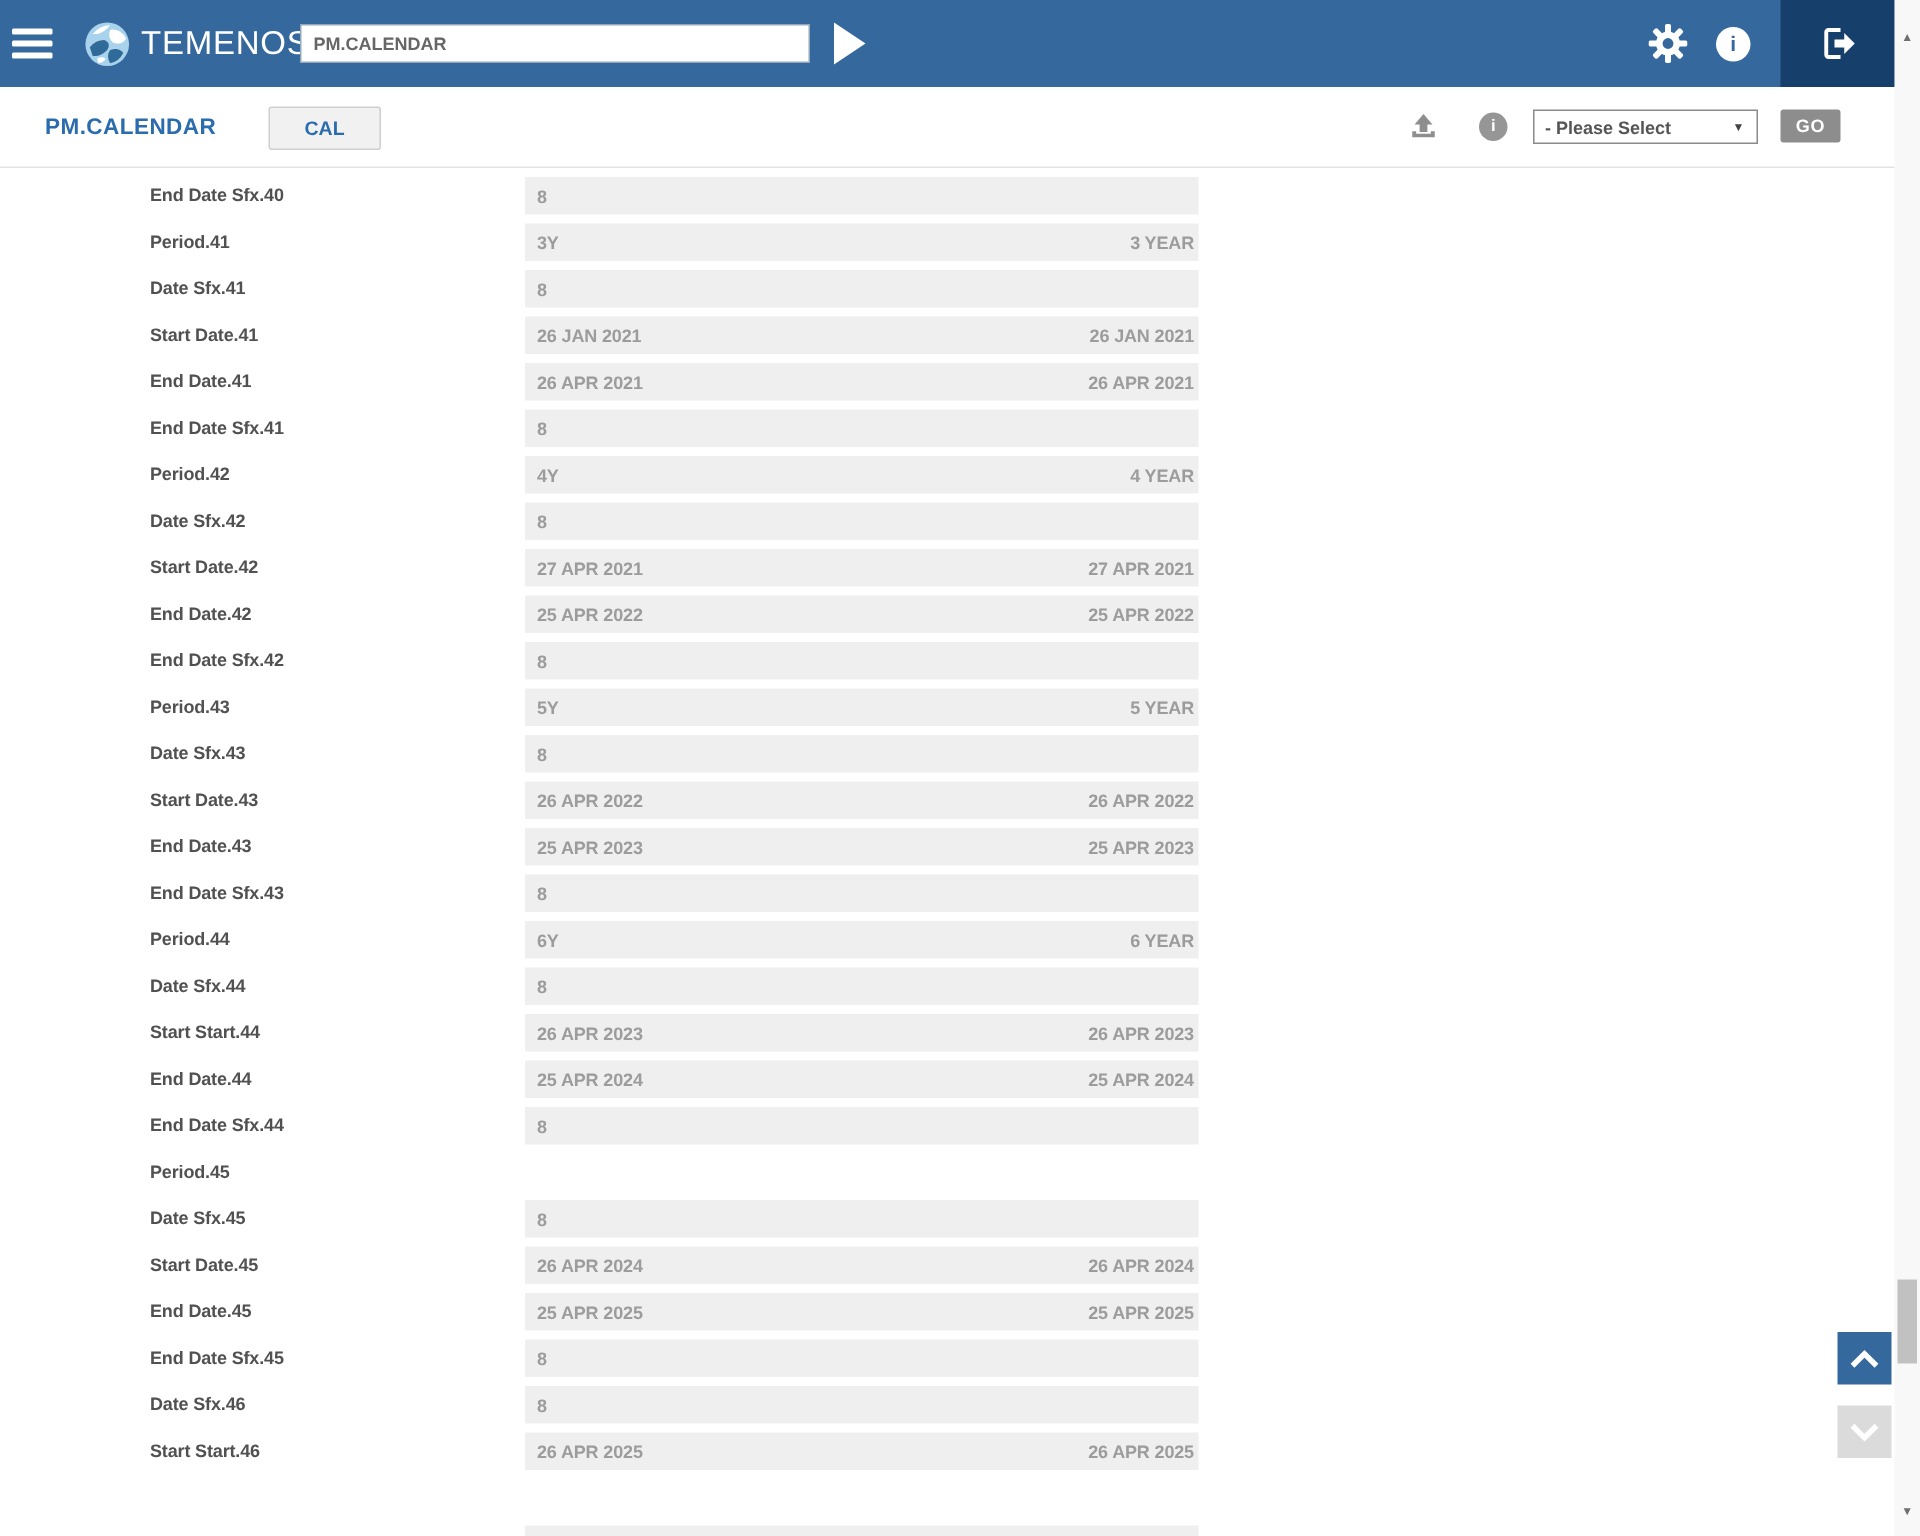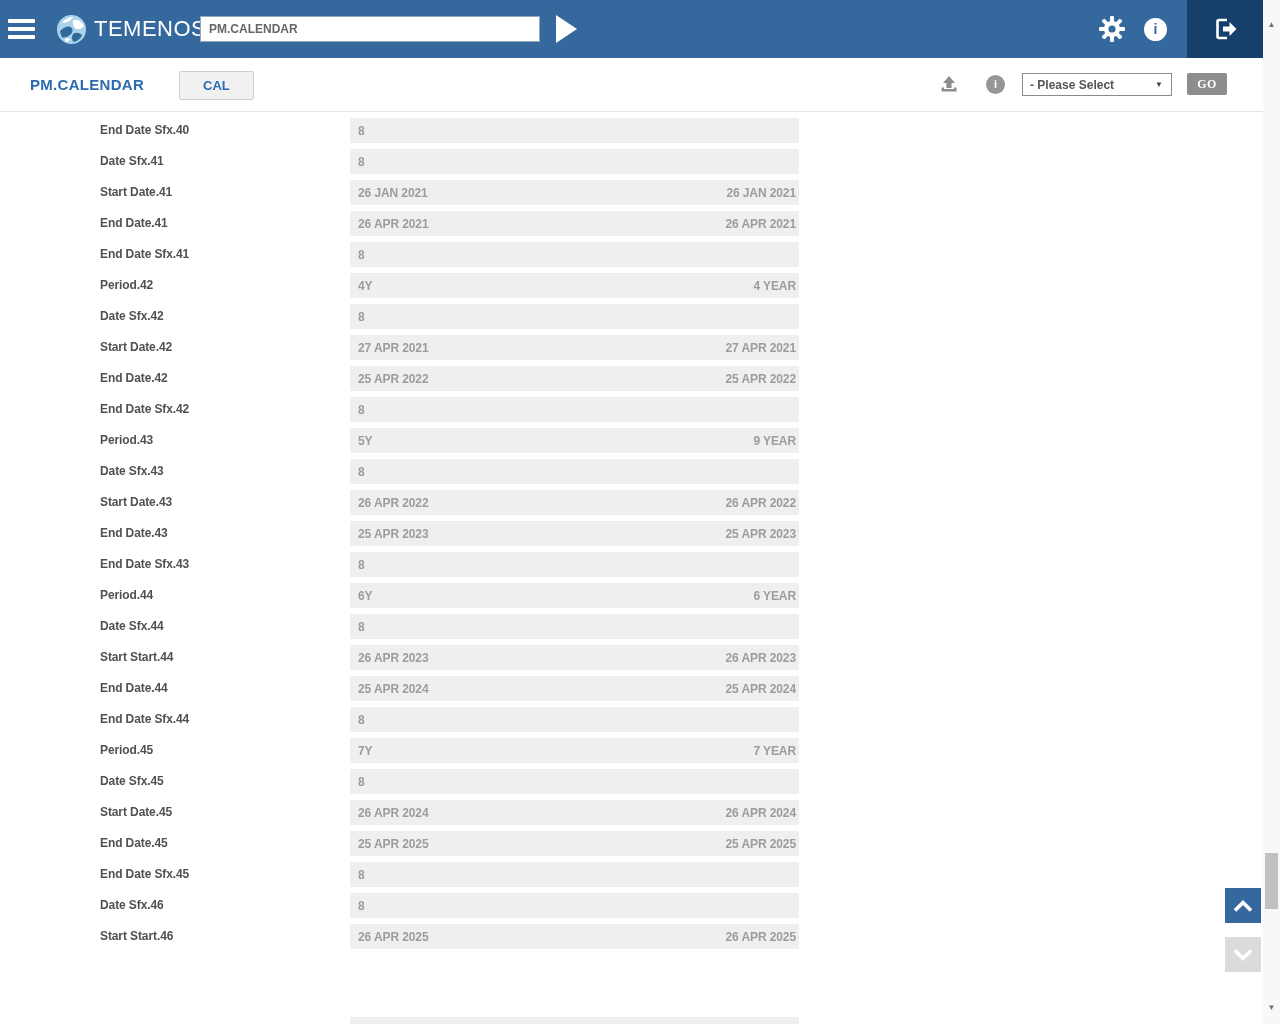--- a/index.html
+++ b/index.html
@@ -35,21 +35,21 @@
   .upload-btn { position:absolute; left:939px; top:17px; width:20px; height:20px; cursor:pointer; }
   .infobtn-gray { position:absolute; left:986px; top:17px; width:19px; height:19px; border-radius:50%;
             background:#969696; color:#fff; font-size:11px; font-weight:bold; text-align:center;
             line-height:19px; cursor:pointer; }
   .selectbox { position:absolute; left:1022px; top:15px; width:150px; height:23px; background:#fff;
             border:1px solid #8a8a8a; display:flex; align-items:center; cursor:pointer; }
   .selectbox .sel-text { font-size:12px; font-weight:bold; color:#555; padding-left:7px; flex:1; }
   .selectbox .sel-arrow { font-size:8px; color:#444; padding-right:8px; }
   .go-btn { position:absolute; left:1187px; top:15px; width:40px; height:22px; background:#8D8D8D;
             border:none; border-radius:2px; color:#fff; font-size:12px; font-weight:bold;
-            letter-spacing:.5px; cursor:pointer; font-family:Liberation Serif, serif; }
+            letter-spacing:.5px; cursor:pointer; font-family:Liberation Sans, sans-serif; }
 
   
   .content { position:absolute; top:112px; left:0; width:1263px; padding-top:6px; }
   .row { position:relative; height:25px; margin-bottom:6px; }
   .row-label { position:absolute; left:100px; top:0; height:25px; line-height:25px;
                font-size:12px; font-weight:bold; color:#515151; letter-spacing:-.1px; }
   .row-field { position:absolute; left:350px; top:0; width:449px; height:25px; background:#EFEFEF;
                display:flex; align-items:center; justify-content:space-between;
                padding:0 3px 0 8px; cursor:text; }
   .row-field .val, .row-field .enrich { font-size:12px; font-weight:bold; color:#9C9C9C; letter-spacing:-.1px; }
@@ -140,20 +140,27 @@
 
 <div class="content">
   <div class="row">
     <div class="row-label">End Date Sfx.40</div>
     <div class="row-field">
       <span class="val">8</span>
       <span class="enrich"></span>
     </div>
   </div>
 
+  <div class="row">
+    <div class="row-label">Period.41</div>
+    <div class="row-field">
+      <span class="val">3Y</span>
+      <span class="enrich">3 YEAR</span>
+    </div>
+  </div>
 
   <div class="row">
     <div class="row-label">Date Sfx.41</div>
     <div class="row-field">
       <span class="val">8</span>
       <span class="enrich"></span>
     </div>
   </div>
 
   <div class="row">
@@ -217,21 +224,21 @@
     <div class="row-field">
       <span class="val">8</span>
       <span class="enrich"></span>
     </div>
   </div>
 
   <div class="row">
     <div class="row-label">Period.43</div>
     <div class="row-field">
       <span class="val">5Y</span>
-      <span class="enrich">9 YEAR</span>
+      <span class="enrich">5 YEAR</span>
     </div>
   </div>
 
   <div class="row">
     <div class="row-label">Date Sfx.43</div>
     <div class="row-field">
       <span class="val">8</span>
       <span class="enrich"></span>
     </div>
   </div>
@@ -295,24 +302,20 @@
   <div class="row">
     <div class="row-label">End Date Sfx.44</div>
     <div class="row-field">
       <span class="val">8</span>
       <span class="enrich"></span>
     </div>
   </div>
 
   <div class="row">
     <div class="row-label">Period.45</div>
-    <div class="row-field">
-      <span class="val">7Y</span>
-      <span class="enrich">7 YEAR</span>
-    </div>
   </div>
 
   <div class="row">
     <div class="row-label">Date Sfx.45</div>
     <div class="row-field">
       <span class="val">8</span>
       <span class="enrich"></span>
     </div>
   </div>
 

